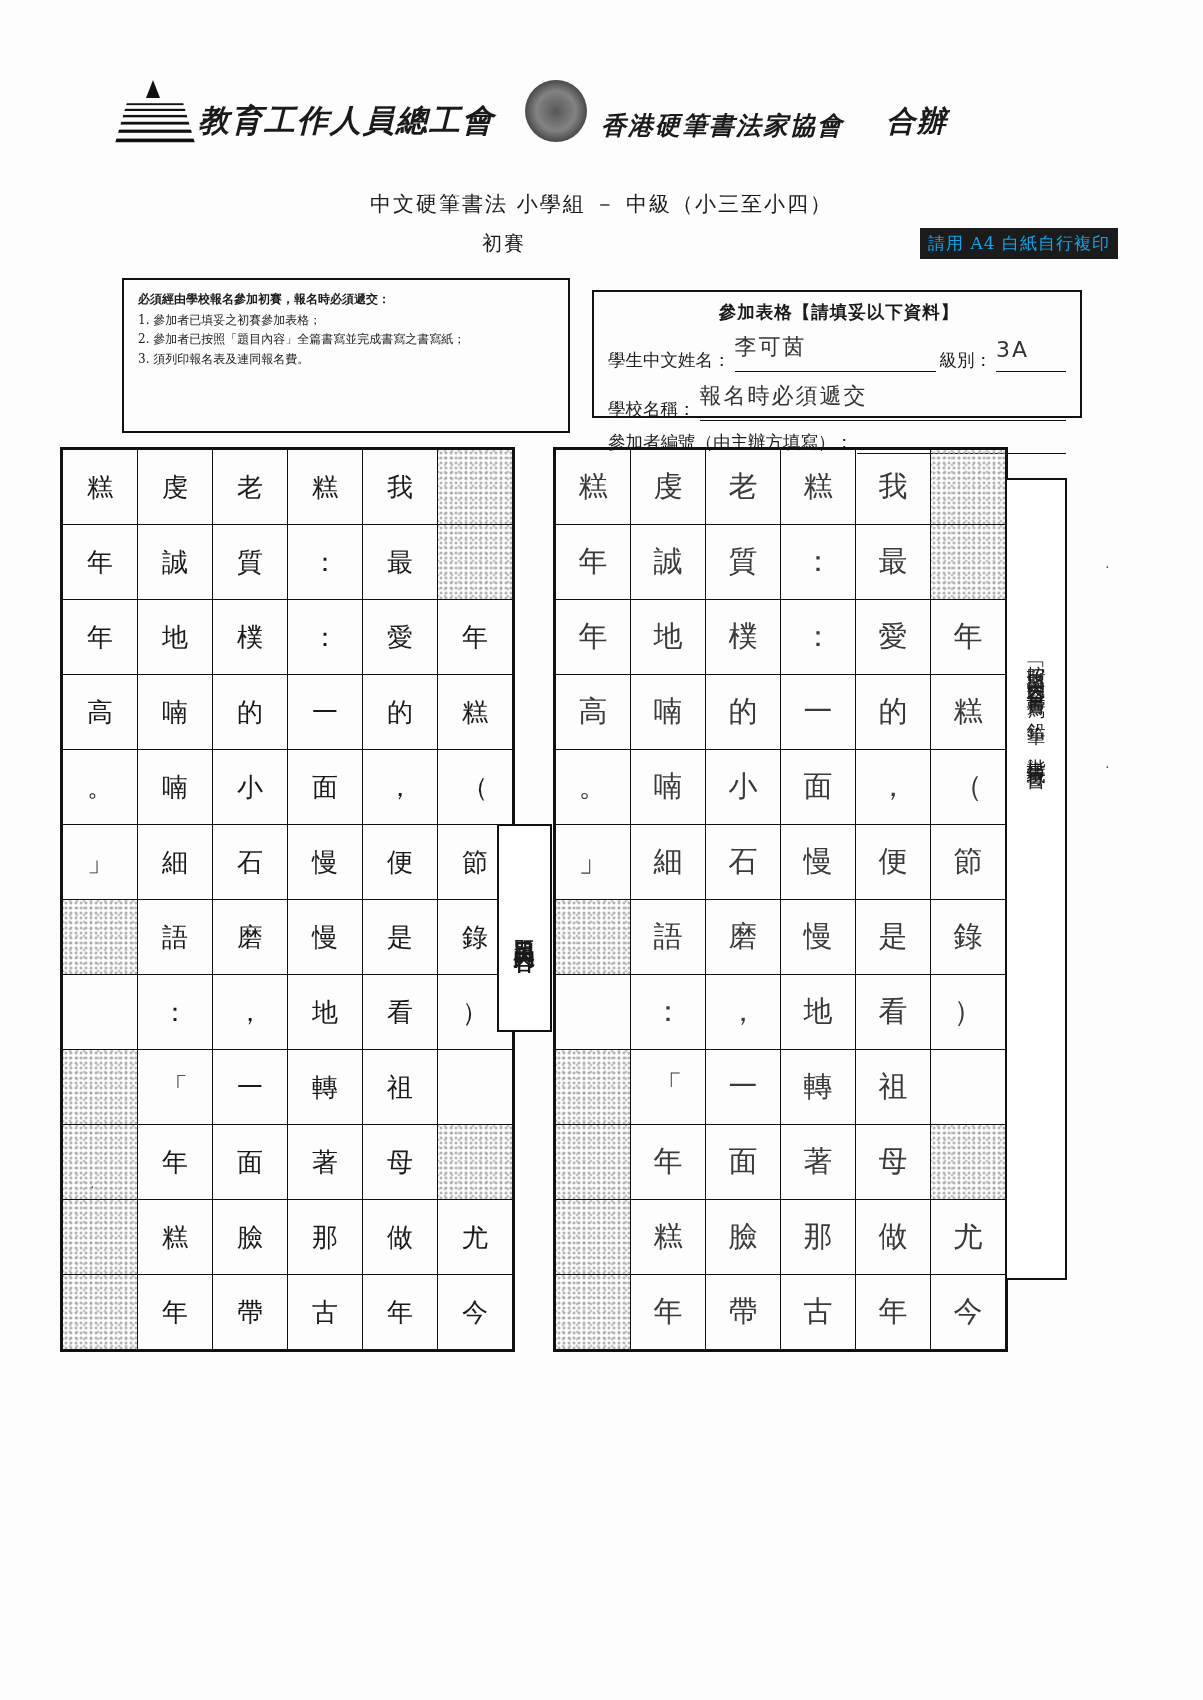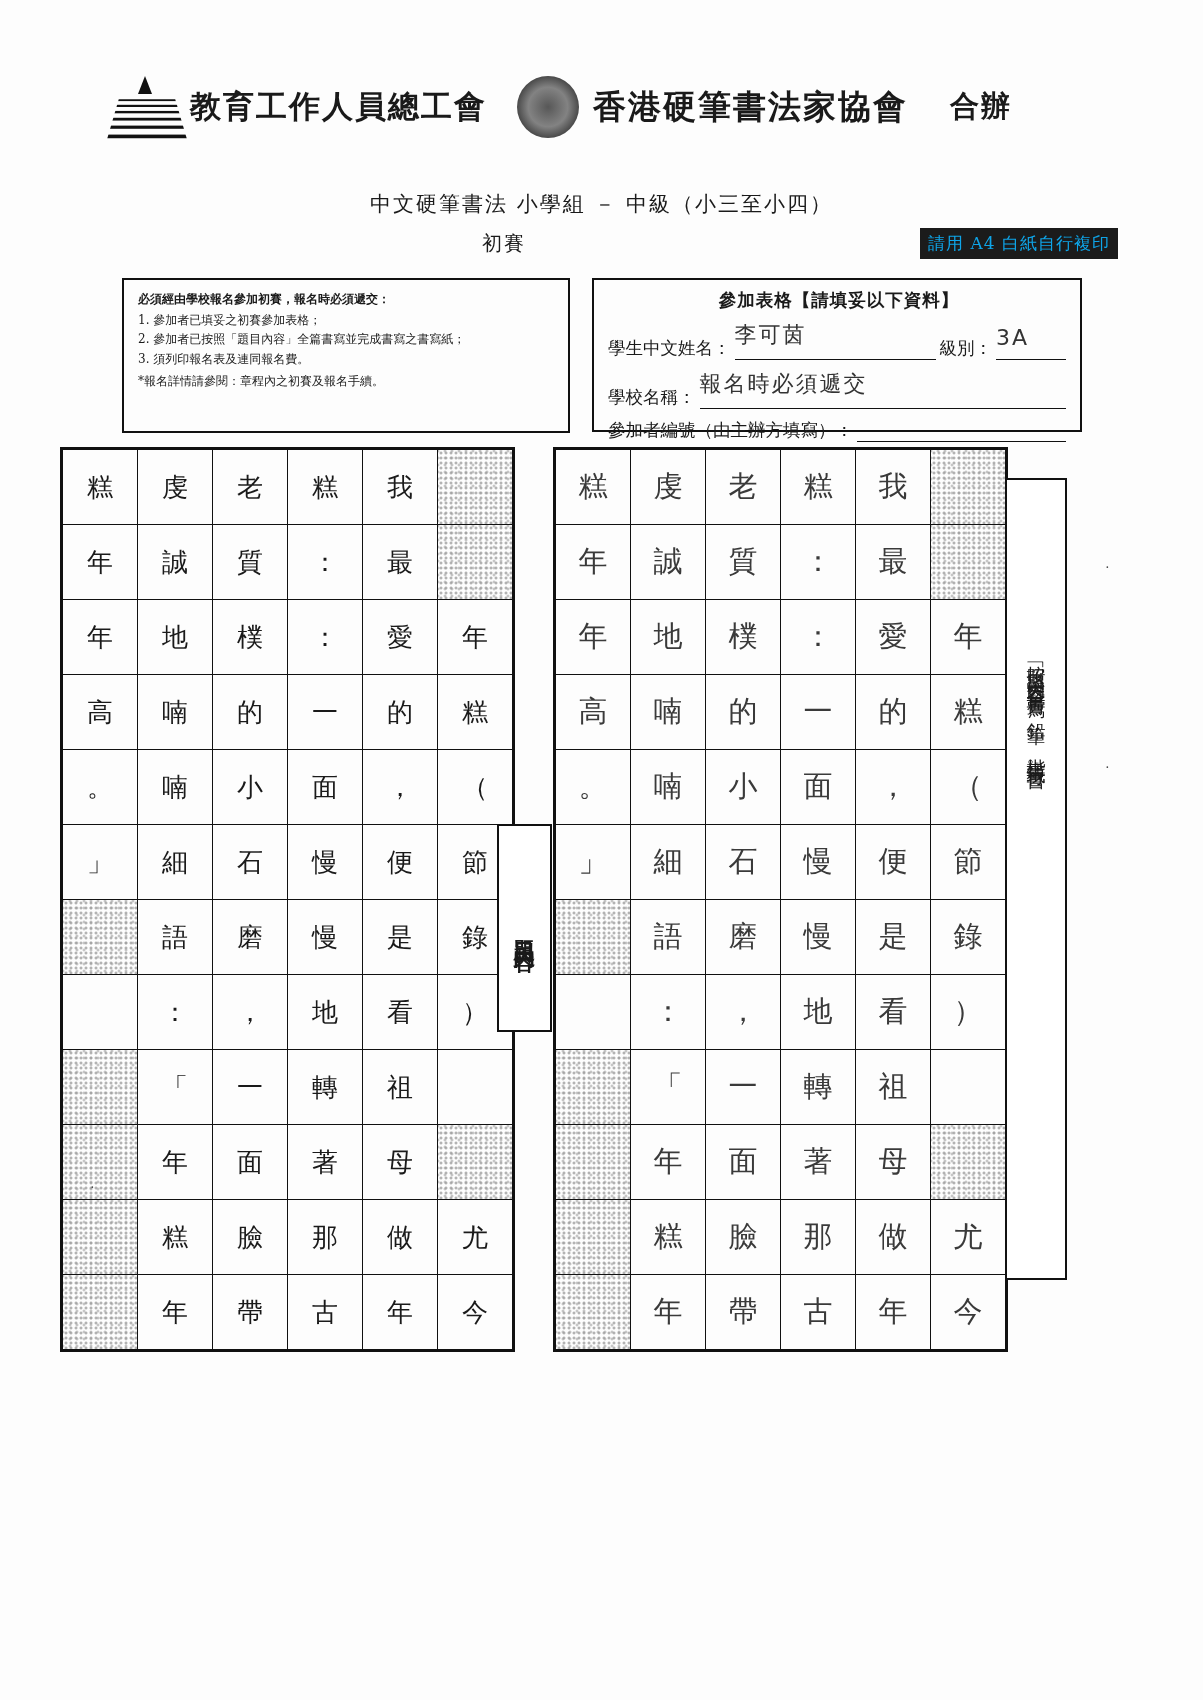--- a/index.html
+++ b/index.html
@@ -19,26 +19,27 @@
     position: absolute;
     left: 0; top: 0;
     width: 1203px;
     height: 1700px;
     background: #fdfdfd;
   }
 
   
   .header {
     position: absolute;
-    left: 112px;
+    left: 120px;
     top: 72px;
     width: 960px;
     height: 70px;
     display: flex;
-    align-items: center;
+    align-items: flex-end;
+    font-style: italic;
   }
   .logo-union {
     width: 72px;
     height: 62px;
     position: relative;
     margin-right: 6px;
   }
   .logo-union .torch {
     position: absolute;
     left: 26px; top: 0px;
@@ -67,21 +68,21 @@
   }
   .logo-assoc {
     width: 62px;
     height: 62px;
     margin: 0 14px 0 30px;
     border-radius: 50%;
     background: radial-gradient(circle at 50% 50%, #3a3a3a 0%, #6d6d6d 45%, #2b2b2b 70%, #555 100%);
     opacity: .85;
   }
   .org-name2 {
-    font-size: 33px;
+    font-size: 25px;
     font-weight: bold;
     letter-spacing: 2px;
     font-family: "DejaVu Serif", serif;
   }
   .co-host {
     font-size: 29px;
     font-weight: bold;
     margin-left: 42px;
     letter-spacing: 2px;
     font-family: "DejaVu Serif", serif;
@@ -138,23 +139,23 @@
     margin: 2px 0 0 0;
     padding-left: 0;
     list-style: none;
   }
   .info-left li { margin-bottom: 1px; }
   .info-left .note { margin-top: 4px; }
 
   .info-right {
     position: absolute;
     left: 592px;
-    top: 278px;
+    top: 290px;
     width: 490px;
-    height: 154px;
+    height: 128px;
     border: 2px solid #111;
     box-sizing: border-box;
     font-size: 17.5px;
     font-family: "DejaVu Serif", serif;
     padding: 8px 10px 0 14px;
   }
   .info-right .fr-title {
     text-align: center;
     font-weight: bold;
     letter-spacing: 1px;
@@ -285,21 +286,20 @@
   <div class="subtitle-line">初賽</div>
   <div class="print-note">請用 A4 白紙自行複印</div>
 
   <div class="info-left">
     <div class="l1">必須經由學校報名參加初賽，報名時必須遞交：</div>
     <ol>
       <li>1. 參加者已填妥之初賽參加表格；</li>
       <li>2. 參加者已按照「題目內容」全篇書寫並完成書寫之書寫紙；</li>
       <li>3. 須列印報名表及連同報名費。</li>
     </ol>
-    <div class="note">*報名詳情請參閱：章程內之初賽及報名手續。</div>
   </div>
 
   <div class="info-right">
     <div class="fr-title">參加表格【請填妥以下資料】</div>
     <div class="fr-row">
       <span class="fr-label">學生中文姓名：</span>
       <span class="fr-fill hand">李可茵</span>
       <span class="fr-label">級別：</span>
       <span class="fr-fill hand w-short">3A</span>
     </div>

